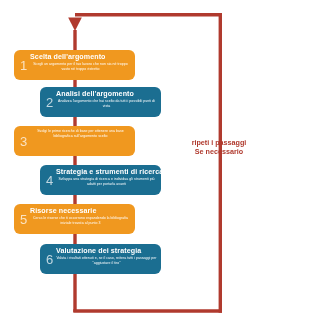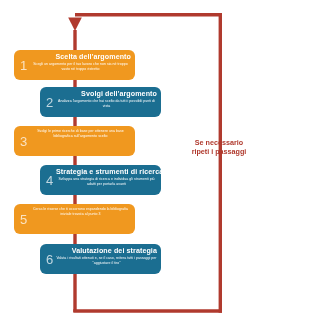--- a/index.html
+++ b/index.html
@@ -34,21 +34,21 @@
     line-height:13px;
     color:rgba(255,255,255,0.72);
     font-weight:400;
     width:11px;
     text-align:center;
   }
   .step-title{
     font-size:7.1px;
     line-height:8.4px;
     font-weight:bold;
-    text-align:right;
+    text-align:left;
     letter-spacing:0.1px;
     margin:0 0 1px 0;
     white-space:nowrap;
   }
   .step-desc{
     font-size:3.5px;
     line-height:4.5px;
     text-align:center;
     margin:0;
     letter-spacing:0.05px;
@@ -86,44 +86,45 @@
   </svg>
 
   <div class="step orange" style="left:14px;top:50px;width:121px;height:30px;">
     <div class="step-num">1</div>
     <div class="step-title">Scelta dell'argomento</div>
     <div class="step-desc">Scegli un argomento per il tuo lavoro che non sia né troppo vasto né troppo ristretto</div>
   </div>
 
   <div class="step teal" style="left:40px;top:87px;width:121px;height:30px;">
     <div class="step-num">2</div>
-    <div class="step-title">Svolgi dell'argomento</div>
+    <div class="step-title">Analisi dell'argomento</div>
     <div class="step-desc">Analizza l'argomento che hai scelto da tutti i possibili punti di vista</div>
   </div>
 
   <div class="step orange" style="left:14px;top:126px;width:121px;height:30px;">
     <div class="step-num">3</div>
     <div class="step-desc">Svolgi le prime ricerche di base per ottenere una base bibliografica sull'argomento scelto</div>
   </div>
 
   <div class="step teal" style="left:40px;top:165px;width:121px;height:30px;">
     <div class="step-num">4</div>
     <div class="step-title">Strategia e strumenti di ricerca</div>
     <div class="step-desc">Sviluppa una strategia di ricerca e individua gli strumenti più adatti per portarla avanti</div>
   </div>
 
   <div class="step orange" style="left:14px;top:204px;width:121px;height:30px;">
     <div class="step-num">5</div>
+    <div class="step-title">Risorse necessarie</div>
     <div class="step-desc">Cerca le risorse che ti occorrono espandendo la bibliografia iniziale trovata al punto 3</div>
   </div>
 
   <div class="step teal" style="left:40px;top:244px;width:121px;height:30px;">
     <div class="step-num">6</div>
     <div class="step-title">Valutazione dei strategia</div>
     <div class="step-desc">Valuta i risultati ottenuti e, se il caso, reitera tutti i passaggi per "aggiustare il tiro"</div>
   </div>
 
   <div class="loop-label">
+    <span>ripeti i passaggi</span>
     <span>Se necessario</span>
-    <span>ripeti i passaggi</span>
   </div>
 
 </div>
 
 </body></html>

